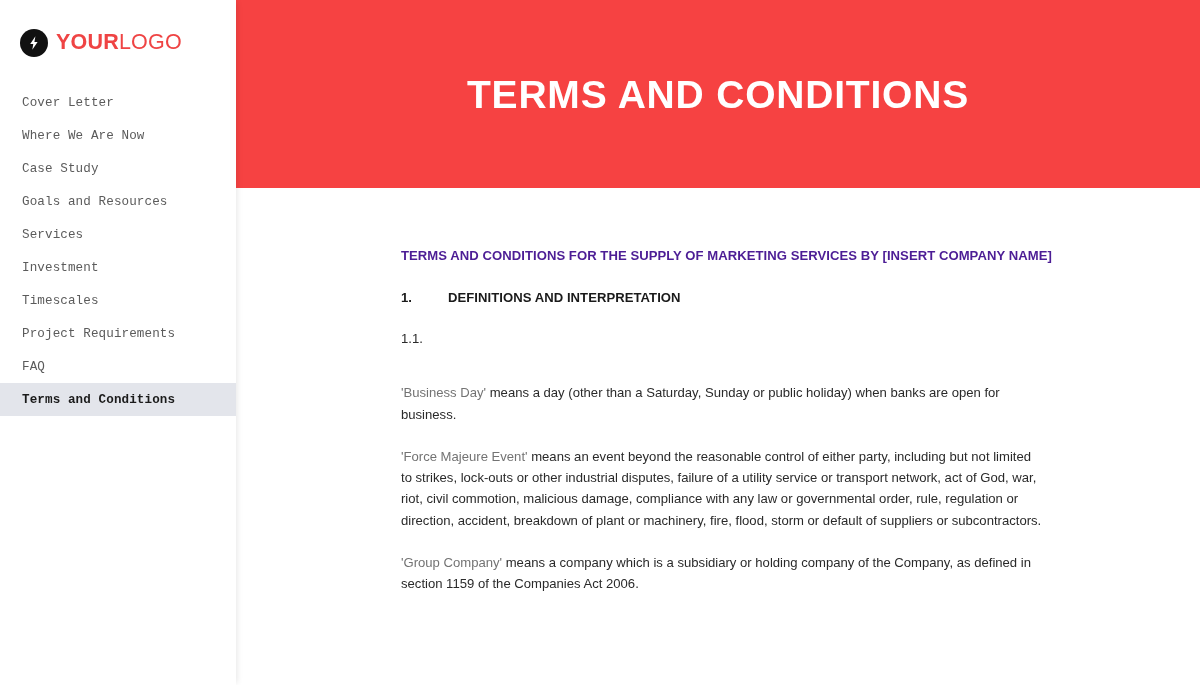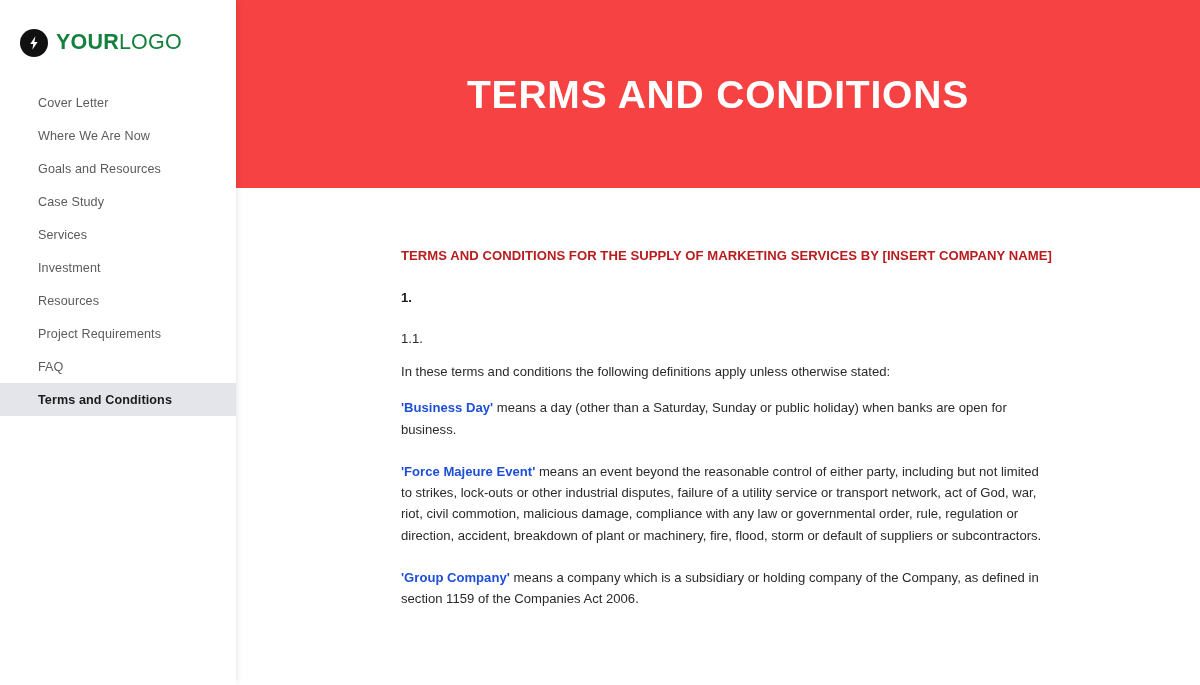--- a/index.html
+++ b/index.html
@@ -48,43 +48,44 @@
     background: #111111;
     display: flex;
     align-items: center;
     justify-content: center;
   }
   .logo-mark svg { display: block; }
 
   .logo-text {
     font-size: 21.5px;
     letter-spacing: 0.2px;
-    color: #15803d;
+    color: #ef4444;
     line-height: 1;
     white-space: nowrap;
   }
   .logo-text .b { font-weight: 700; }
   .logo-text .l { font-weight: 400; }
 
   .nav {
     margin-top: 22px;
     display: block;
   }
 
   .nav-item {
     display: flex;
     align-items: center;
     height: 33px;
-    padding-left: 38px;
+    padding-left: 22px;
     font-size: 12.6px;
     color: #5b5b5b;
     font-weight: 400;
     letter-spacing: 0.1px;
     cursor: pointer;
     white-space: nowrap;
+    font-family: Liberation Mono, monospace;
   }
 
   .nav-item.active {
     background: #e3e5eb;
     color: #1b1b1b;
     font-weight: 700;
   }
 
   
   .content {
@@ -114,21 +115,21 @@
     white-space: nowrap;
   }
 
   .doc {
     padding: 58px 155px 0 165px;
   }
 
   .doc-title {
     font-size: 13.1px;
     font-weight: 700;
-    color: #b91c1c;
+    color: #4c1d95;
     letter-spacing: 0.05px;
     line-height: 1.5;
     margin-bottom: 22px;
     white-space: nowrap;
   }
 
   .clause-head {
     font-size: 13.1px;
     font-weight: 700;
     color: #1a1a1a;
@@ -137,34 +138,33 @@
     margin-bottom: 21px;
     display: flex;
   }
   .clause-head .num { width: 47px; flex: 0 0 47px; }
 
   .clause {
     font-size: 13.1px;
     font-weight: 400;
     color: #2a2a2a;
     line-height: 1.62;
-    margin-bottom: 15px;
-    display: flex;
-    flex-direction: column;
+    margin-bottom: 33px;
+    display: flex;
   }
   .clause .num { width: 33px; flex: 0 0 33px; }
 
   .para {
     font-size: 13.1px;
     font-weight: 400;
     color: #2a2a2a;
     line-height: 1.62;
     margin-bottom: 21px;
   }
-  .para b { font-weight: 700; color: #1d4ed8; }
+  .para b { font-weight: 400; color: #737373; }
 </style>
 </head>
 <body>
 
 <div class="app">
 
   <aside class="sidebar">
 
     <div class="logo-row">
       <span class="logo-mark">
@@ -176,33 +176,33 @@
     </div>
 
     <nav class="nav">
       <div class="nav-item">
           <span>Cover Letter</span>
         </div>
       <div class="nav-item">
           <span>Where We Are Now</span>
         </div>
       <div class="nav-item">
+          <span>Case Study</span>
+        </div>
+      <div class="nav-item">
           <span>Goals and Resources</span>
         </div>
       <div class="nav-item">
-          <span>Case Study</span>
-        </div>
-      <div class="nav-item">
           <span>Services</span>
         </div>
       <div class="nav-item">
           <span>Investment</span>
         </div>
       <div class="nav-item">
-          <span>Resources</span>
+          <span>Timescales</span>
         </div>
       <div class="nav-item">
           <span>Project Requirements</span>
         </div>
       <div class="nav-item">
           <span>FAQ</span>
         </div>
       <div class="nav-item active">
           <span>Terms and Conditions</span>
         </div>
@@ -215,25 +215,25 @@
     <header class="banner">
       <h1 class="banner-title">TERMS AND CONDITIONS</h1>
     </header>
 
     <section class="doc">
 
       <div class="doc-title">TERMS AND CONDITIONS FOR THE SUPPLY OF MARKETING SERVICES BY [INSERT COMPANY NAME]</div>
 
       <div class="clause-head">
         <span class="num">1.</span>
+        <span>DEFINITIONS AND INTERPRETATION</span>
       </div>
 
       <div class="clause">
         <span class="num">1.1.</span>
-        <span>In these terms and conditions the following definitions apply unless otherwise stated:</span>
       </div>
 
       <p class="para"><b>'Business Day'</b><span> means a day (other than a Saturday, Sunday or public holiday) when banks are open for business.</span></p>
 
 
 
       <p class="para"><b>'Force Majeure Event'</b><span> means an event beyond the reasonable control of either party, including but not limited to strikes, lock-outs or other industrial disputes, failure of a utility service or transport network, act of God, war, riot, civil commotion, malicious damage, compliance with any law or governmental order, rule, regulation or direction, accident, breakdown of plant or machinery, fire, flood, storm or default of suppliers or subcontractors.</span></p>
 
       <p class="para"><b>'Group Company'</b><span> means a company which is a subsidiary or holding company of the Company, as defined in section 1159 of the Companies Act 2006.</span></p>
 

